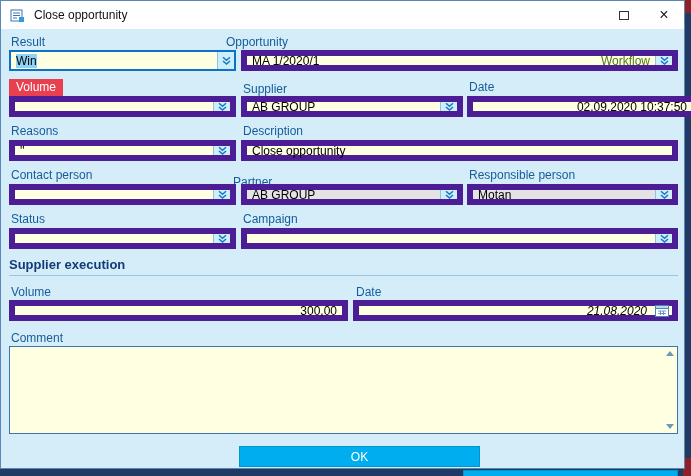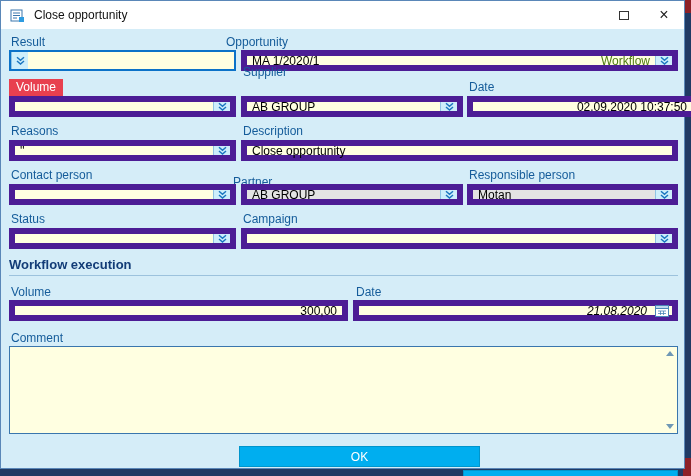--- a/index.html
+++ b/index.html
@@ -74,38 +74,39 @@
         </span>
       <span class="winbtn">
           <span class="closeglyph">×</span>
         </span>
     </div>
 
     <div class="lbl" style="left:10px;top:34px;">Result</div>
     <div class="lbl" style="left:225px;top:34px;">Opportunity</div>
 
     <div class="fld focus" style="left:8px;top:49px;width:227px;">
+      <span class="val"><span class="sel">Win</span></span>
       <span class="dd">
         <svg width="11" height="11" viewBox="0 0 11 11">
             <path d="M2 2.2 L5.5 5.2 L9 2.2 M2 6 L5.5 9 L9 6" fill="none" stroke="#1b76c0" stroke-width="1.5"></path>
           </svg>
       </span>
     </div>
     <div class="fld" style="left:240px;top:49px;width:437px;">
       <span class="val">MA 1/2020/1</span>
       <span class="link">Workflow</span>
       <span class="dd">
         <svg width="11" height="11" viewBox="0 0 11 11">
             <path d="M2 2.2 L5.5 5.2 L9 2.2 M2 6 L5.5 9 L9 6" fill="none" stroke="#1b76c0" stroke-width="1.5"></path>
           </svg>
       </span>
     </div>
 
     <div class="badge" style="left:8px;top:78px;">Volume</div>
-    <div class="lbl" style="left:242px;top:64px;">Supplier</div>
+    <div class="lbl" style="left:242px;top:81px;">Supplier</div>
     <div class="lbl" style="left:468px;top:79px;">Date</div>
 
     <div class="fld" style="left:8px;top:95px;width:227px;">
       <span class="val"></span>
       <span class="dd">
         <svg width="11" height="11" viewBox="0 0 11 11">
             <path d="M2 2.2 L5.5 5.2 L9 2.2 M2 6 L5.5 9 L9 6" fill="none" stroke="#1b76c0" stroke-width="1.5"></path>
           </svg>
       </span>
     </div>
@@ -185,21 +186,21 @@
     </div>
     <div class="fld" style="left:240px;top:227px;width:437px;">
       <span class="val"></span>
       <span class="dd">
         <svg width="11" height="11" viewBox="0 0 11 11">
             <path d="M2 2.2 L5.5 5.2 L9 2.2 M2 6 L5.5 9 L9 6" fill="none" stroke="#1b76c0" stroke-width="1.5"></path>
           </svg>
       </span>
     </div>
 
-    <div class="section-title" style="left:8px;top:256px;">Workflow execution</div>
+    <div class="section-title" style="left:8px;top:256px;">Supplier execution</div>
     <div class="section-line" style="left:8px;top:274px;width:669px;"></div>
 
     <div class="lbl" style="left:10px;top:284px;">Volume</div>
     <div class="lbl" style="left:355px;top:284px;">Date</div>
 
     <div class="fld" style="left:8px;top:299px;width:339px;">
       <span class="val right">300,00</span>
     </div>
     <div class="fld" style="left:352px;top:299px;width:325px;font-style:italic;">
       <span class="val right">21.08.2020</span>

